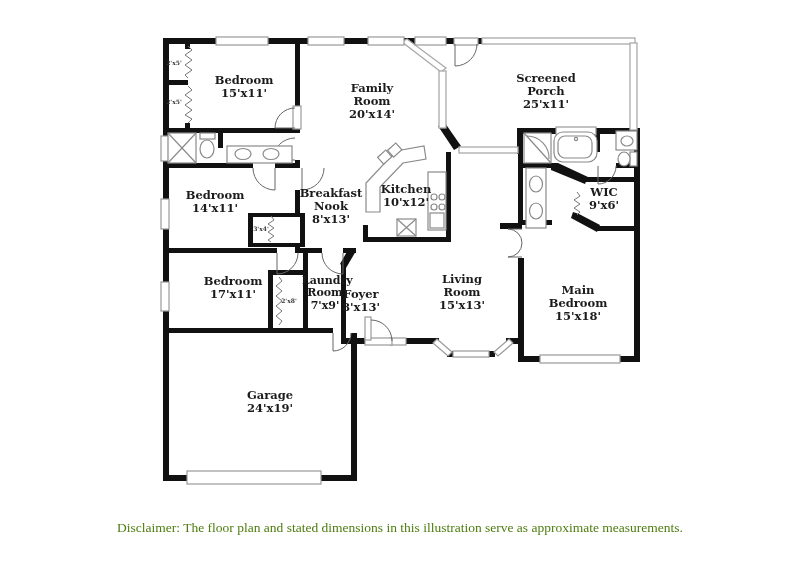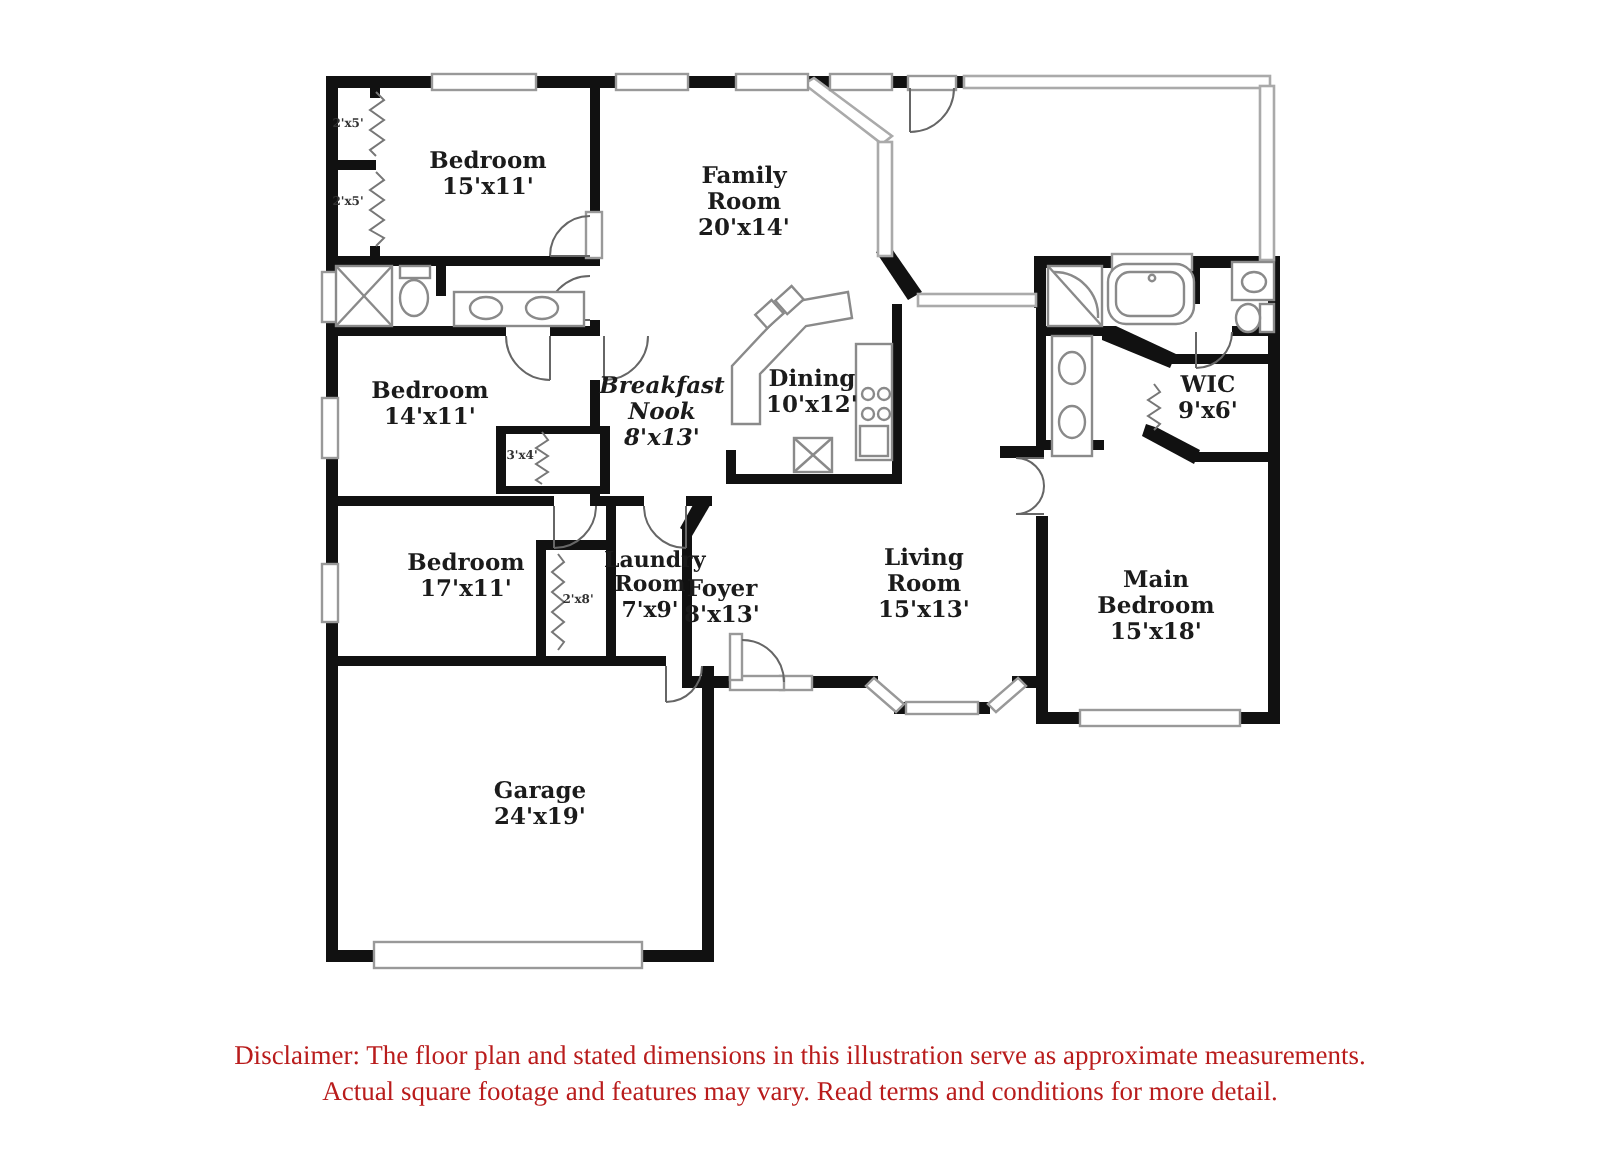--- a/index.html
+++ b/index.html
@@ -3,26 +3,26 @@
 <meta charset="utf-8">
 <style>
   html,body{margin:0;padding:0;background:#fff;}
   .canvas{position:relative;width:730px;height:582px;background:#ffffff;overflow:hidden;
           font-family:"DejaVu Serif","Liberation Serif",serif;}
   .plan-svg{position:absolute;left:0;top:0;}
   .room-label{position:absolute;transform:translate(-50%,-50%);text-align:center;
               color:#1b1b1b;font-weight:bold;font-size:11.5px;line-height:1.12;width:70px;}
   .room-label .rname{display:block;}
   .room-label .rdims{display:block;}
-  .w56{width:56px;} .w60{width:60px;} .w66{width:66px;font-style:italic;}
+  .w56{width:56px;} .w60{width:60px;} .w66{width:66px;}
   .small-label{font-size:11px;width:46px;}
   .closet-label{position:absolute;transform:translate(-50%,-50%);color:#333;
                 font-size:6px;font-weight:bold;white-space:nowrap;}
   .disclaimer{position:absolute;left:0;top:519px;width:800px;text-align:center;
-              color:#b91c1c;font-size:13.5px;line-height:1.3;
+              color:#4d7c0f;font-size:13.5px;line-height:1.3;
               font-family:"Liberation Serif","DejaVu Serif",serif;}
   .disclaimer div{white-space:nowrap;}
 </style>
 </head>
 <body>
 
 <div class="canvas">
 
 <svg class="plan-svg" width="800" height="582" viewBox="0 0 800 582">
 
@@ -245,30 +245,34 @@
 </svg>
 
   <div class="room-label" style="left:244px;top:87px;">
       <span class="rname">Bedroom</span>
       <span class="rdims">15'x11'</span>
     </div>
   <div class="room-label w56" style="left:372px;top:101px;">
       <span class="rname">Family Room</span>
       <span class="rdims">20'x14'</span>
     </div>
+  <div class="room-label" style="left:546px;top:91px;">
+      <span class="rname">Screened Porch</span>
+      <span class="rdims">25'x11'</span>
+    </div>
   <div class="room-label" style="left:215px;top:202px;">
       <span class="rname">Bedroom</span>
       <span class="rdims">14'x11'</span>
     </div>
   <div class="room-label w66" style="left:331px;top:206px;">
       <span class="rname">Breakfast Nook</span>
       <span class="rdims">8'x13'</span>
     </div>
   <div class="room-label" style="left:406px;top:196px;">
-      <span class="rname">Dining</span>
+      <span class="rname">Kitchen</span>
       <span class="rdims">10'x12'</span>
     </div>
   <div class="room-label" style="left:604px;top:199px;">
       <span class="rname">WIC</span>
       <span class="rdims">9'x6'</span>
     </div>
   <div class="room-label" style="left:233px;top:288px;">
       <span class="rname">Bedroom</span>
       <span class="rdims">17'x11'</span>
     </div>
@@ -293,16 +297,15 @@
       <span class="rdims">24'x19'</span>
     </div>
 
   <div class="closet-label" style="left:174px;top:62px;">2'x5'</div>
   <div class="closet-label" style="left:174px;top:101px;">2'x5'</div>
   <div class="closet-label" style="left:261px;top:228px;">3'x4'</div>
   <div class="closet-label" style="left:289px;top:300px;">2'x8'</div>
 
   <div class="disclaimer">
     <div>Disclaimer: The floor plan and stated dimensions in this illustration serve as approximate measurements.</div>
-    <div>Actual square footage and features may vary. Read terms and conditions for more detail.</div>
   </div>
 
 </div>
 
 </body></html>

